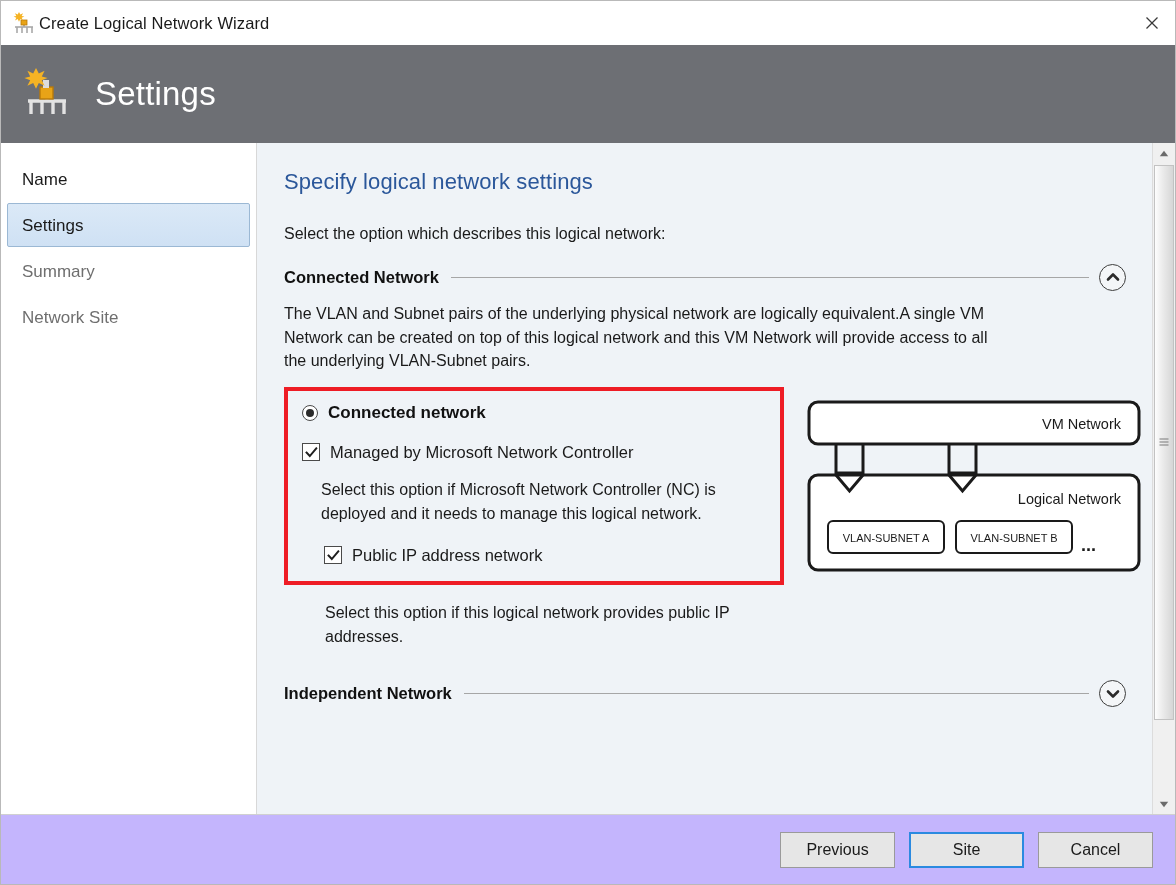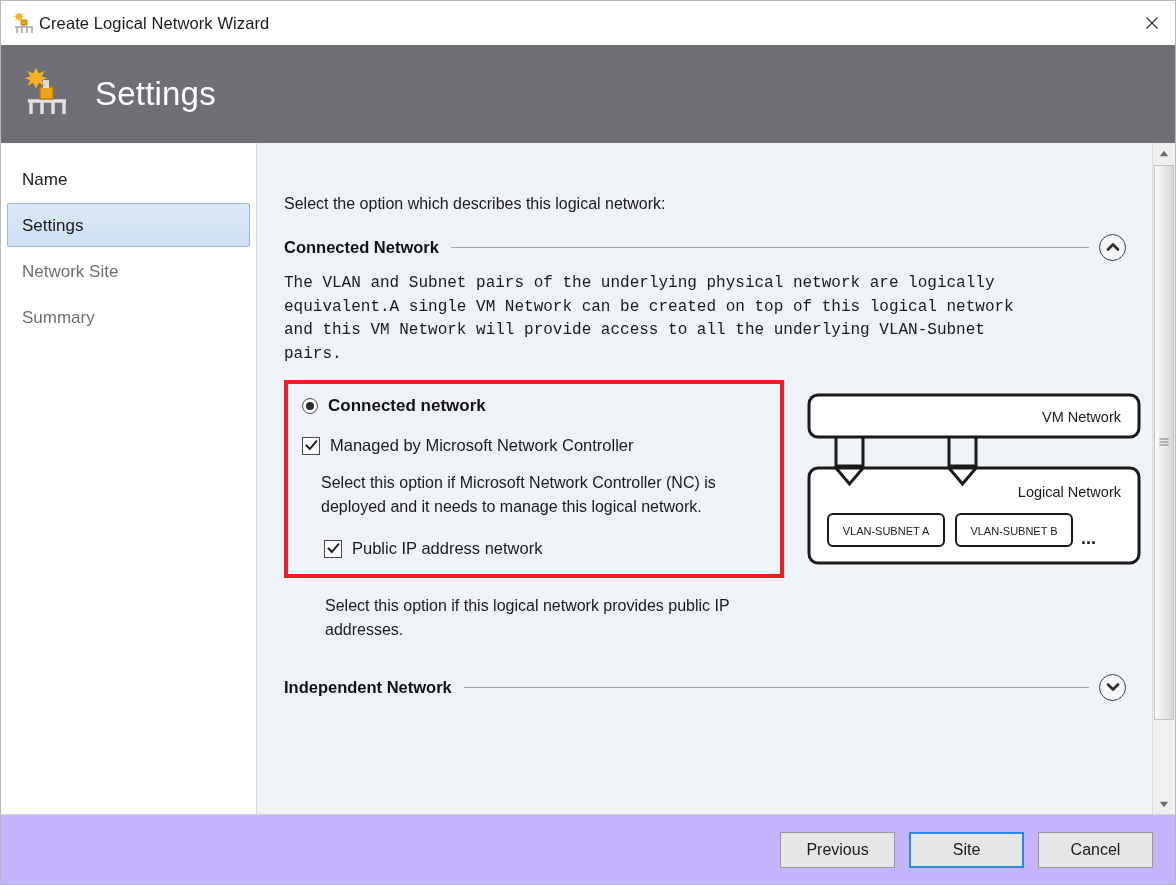--- a/index.html
+++ b/index.html
@@ -188,21 +188,20 @@
     box-sizing: border-box;
   }
   .chev-btn svg { display: block; }
 
   .desc {
     font-size: 16px;
     color: #1a1a1a;
     line-height: 1.47;
     margin-top: 13px;
     max-width: 730px;
-    font-family: Liberation Mono, monospace;
   }
 
   
   .option-row {
     display: flex;
     align-items: flex-start;
     margin-top: 14px;
   }
 
   .red-box {
@@ -416,27 +415,28 @@
       </svg>
     </div>
     <div class="header-title">Settings</div>
   </div>
 
   <div class="body-split">
 
     <div class="sidebar">
       <div class="nav-item done">Name</div>
       <div class="nav-item selected">Settings</div>
+      <div class="nav-item">Summary</div>
       <div class="nav-item">Network Site</div>
-      <div class="nav-item">Summary</div>
     </div>
 
     <div class="content-wrap">
       <div class="content">
 
+        <div class="page-title">Specify logical network settings</div>
         <div class="intro">Select the option which describes this logical network:</div>
 
         <div class="section-head">
           <div class="label">Connected Network</div>
           <div class="rule"></div>
           <div class="chev-btn">
             <svg width="14" height="10" viewBox="0 0 14 10">
               <polyline points="2,7.5 7,2.5 12,7.5" fill="none" stroke="#2b2b2b" stroke-width="2.6" stroke-linecap="round" stroke-linejoin="round"></polyline>
             </svg>
           </div>

